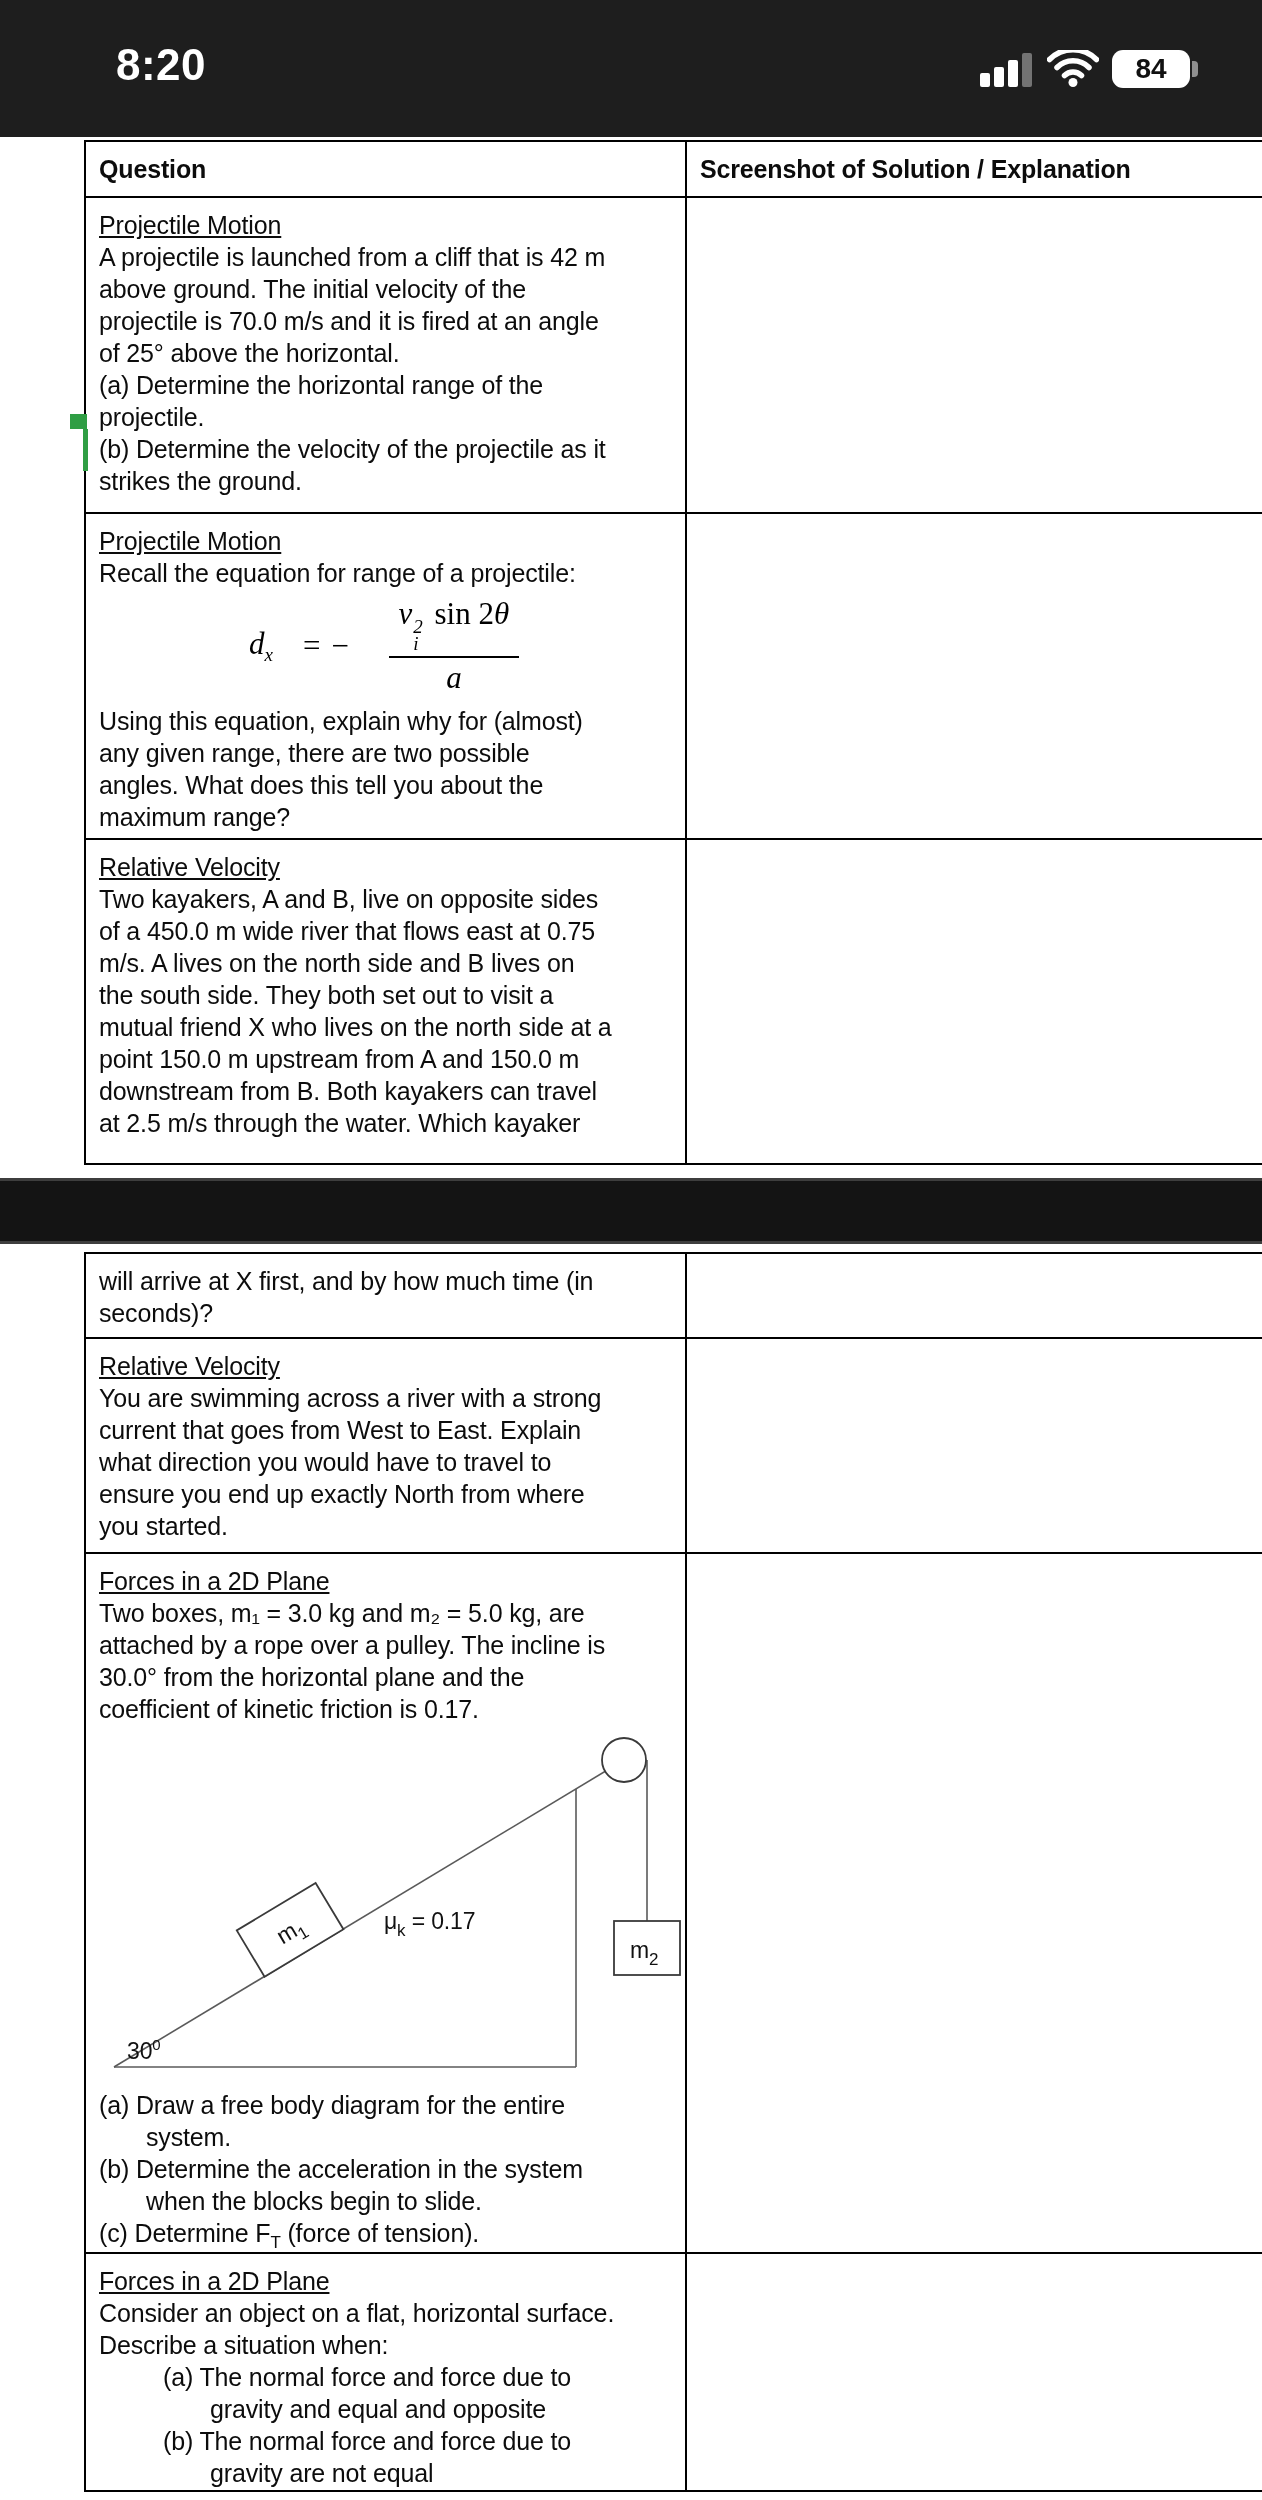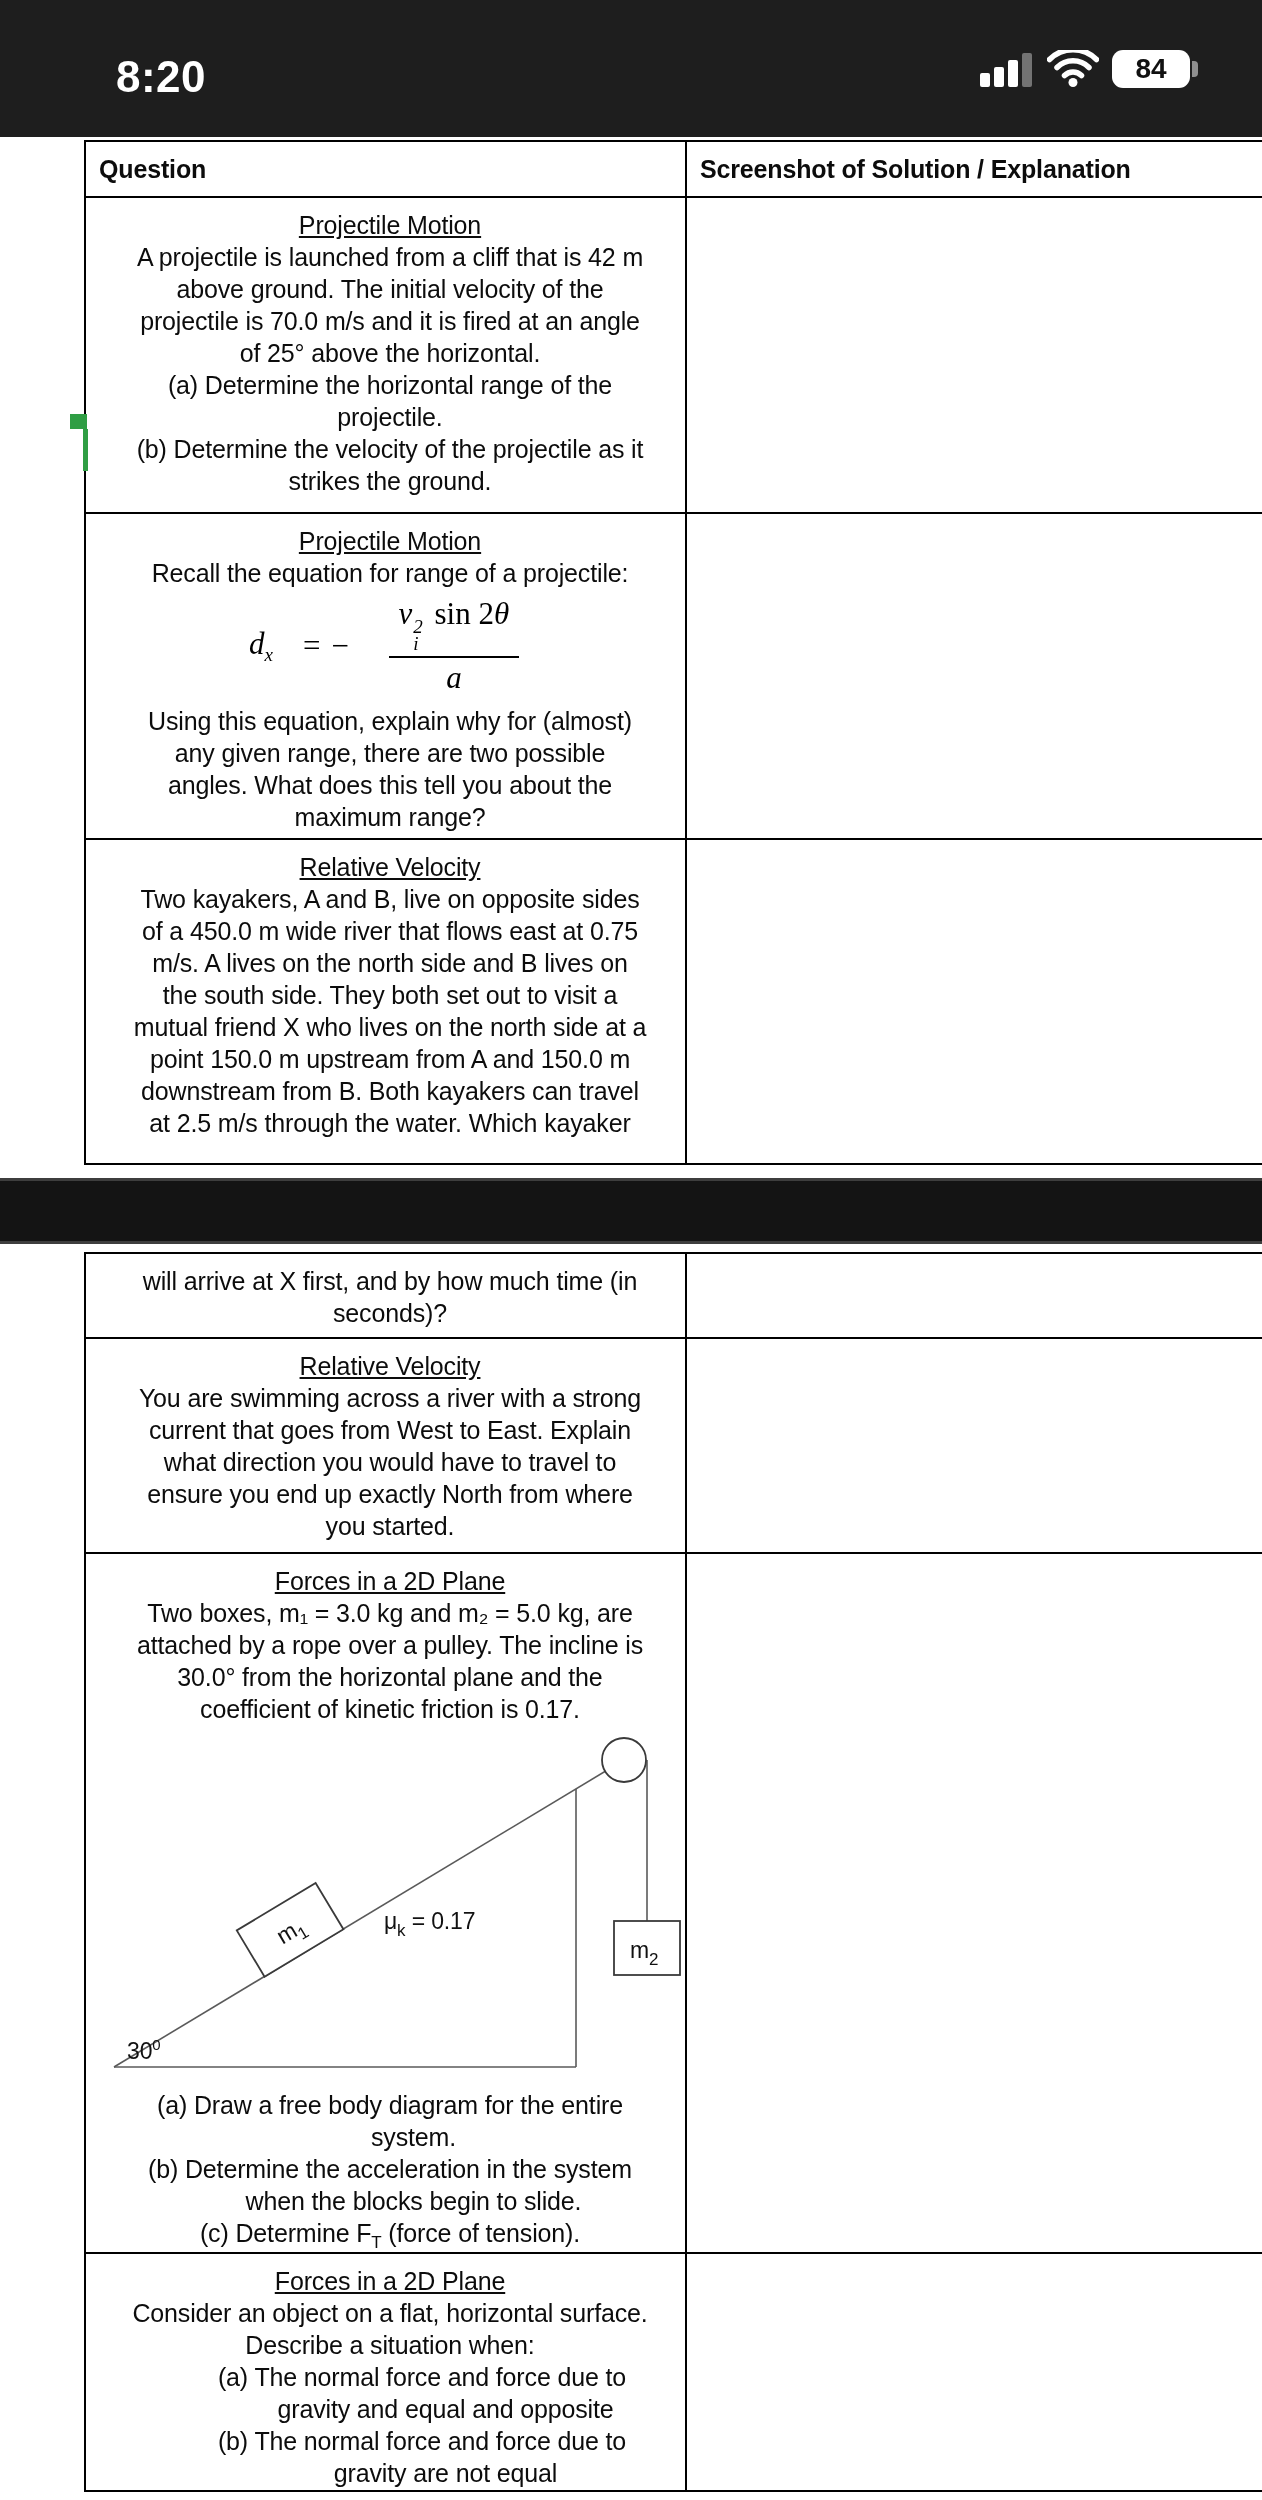--- a/index.html
+++ b/index.html
@@ -5,21 +5,21 @@
   * { margin:0; padding:0; box-sizing:border-box; }
   html,body { background:#000; }
   .screen {
     position:relative; width:1262px; height:2500px; overflow:hidden;
     background:#181818; color:#0c0c0c;
     font-family:"Liberation Sans","DejaVu Sans",sans-serif;
   }
 
   
   .status-bar { position:absolute; top:0; left:0; width:1262px; height:137px; background:#1e1e1e; }
-  .time { position:absolute; left:116px; top:52px; font-size:44px; font-weight:700; color:#fff; letter-spacing:.5px; }
+  .time { position:absolute; left:116px; top:40px; font-size:44px; font-weight:700; color:#fff; letter-spacing:.5px; }
   .status-icons { position:absolute; right:72px; top:50px; display:flex; align-items:center; gap:13px; }
   .battery { position:relative; width:78px; height:38px; background:#fff; border-radius:11px;
              display:flex; align-items:center; justify-content:center;
              font-size:28px; font-weight:700; color:#111; }
   .battery-nub { position:absolute; right:-8px; top:11px; width:6px; height:16px;
                  background:rgba(255,255,255,.5); border-radius:0 4px 4px 0; }
 
   
   .page { position:absolute; left:0; width:1262px; background:#fff; }
   .page1 { top:137px; height:1041px; }
@@ -30,21 +30,21 @@
   
   .qtable { position:absolute; left:84px; width:1190px; border:2px solid #000; background:#fff; }
   .qtable.t1 { top:3px; }
   .qtable.t2 { top:8px; border-bottom:none; }
   .trow { display:flex; border-bottom:2px solid #000; overflow:visible; }
   .qtable.t1 .trow:last-child { border-bottom:none; }
   .cell { padding:11px 4px 8px 13px; font-size:25px; line-height:32px; letter-spacing:-0.15px; }
   .qcol { width:601px; flex:none; border-right:2px solid #000; }
   .scol { flex:1; }
   .thead .cell { display:flex; align-items:center; padding-top:0; padding-bottom:0; font-weight:700; }
-  .cell p { white-space:pre-wrap;text-align:center; }
+  .cell p { white-space:pre-wrap; }
   .qtitle { text-decoration:underline; }
   .hang { padding-left:47px; text-indent:-47px; }
   .indent { margin-left:64px; }
   sub { font-size:17px; }
 
   
   .formula { display:flex; align-items:center; margin:8px 0 10px 150px;
              font-family:"Liberation Serif","DejaVu Serif",serif; font-style:italic;
              font-size:31px; line-height:1.1; color:#000; letter-spacing:0;gap:24px; }
   .formula sub { font-size:19px; }

